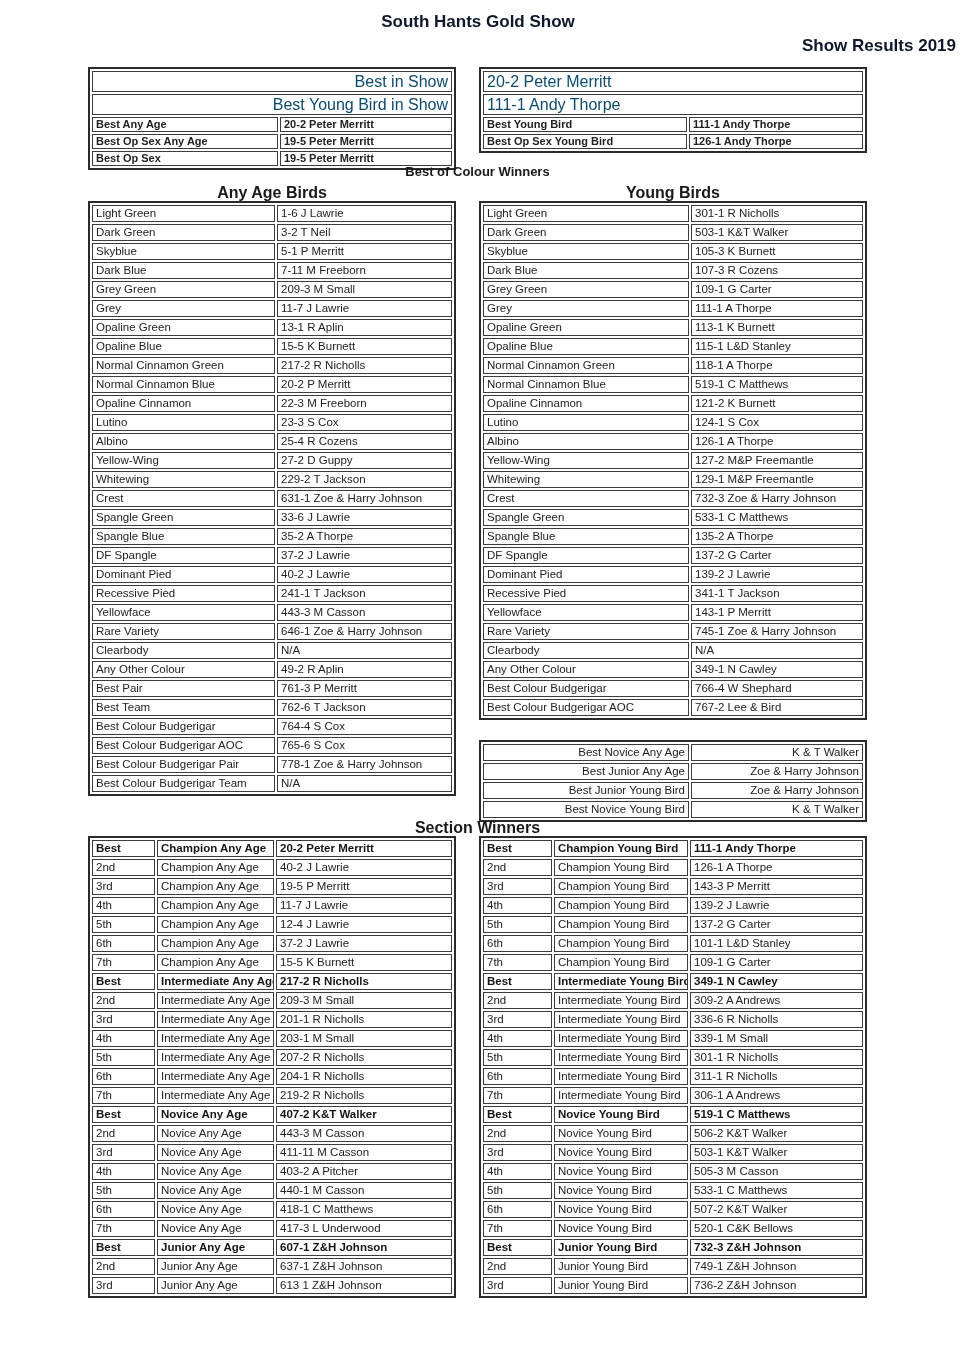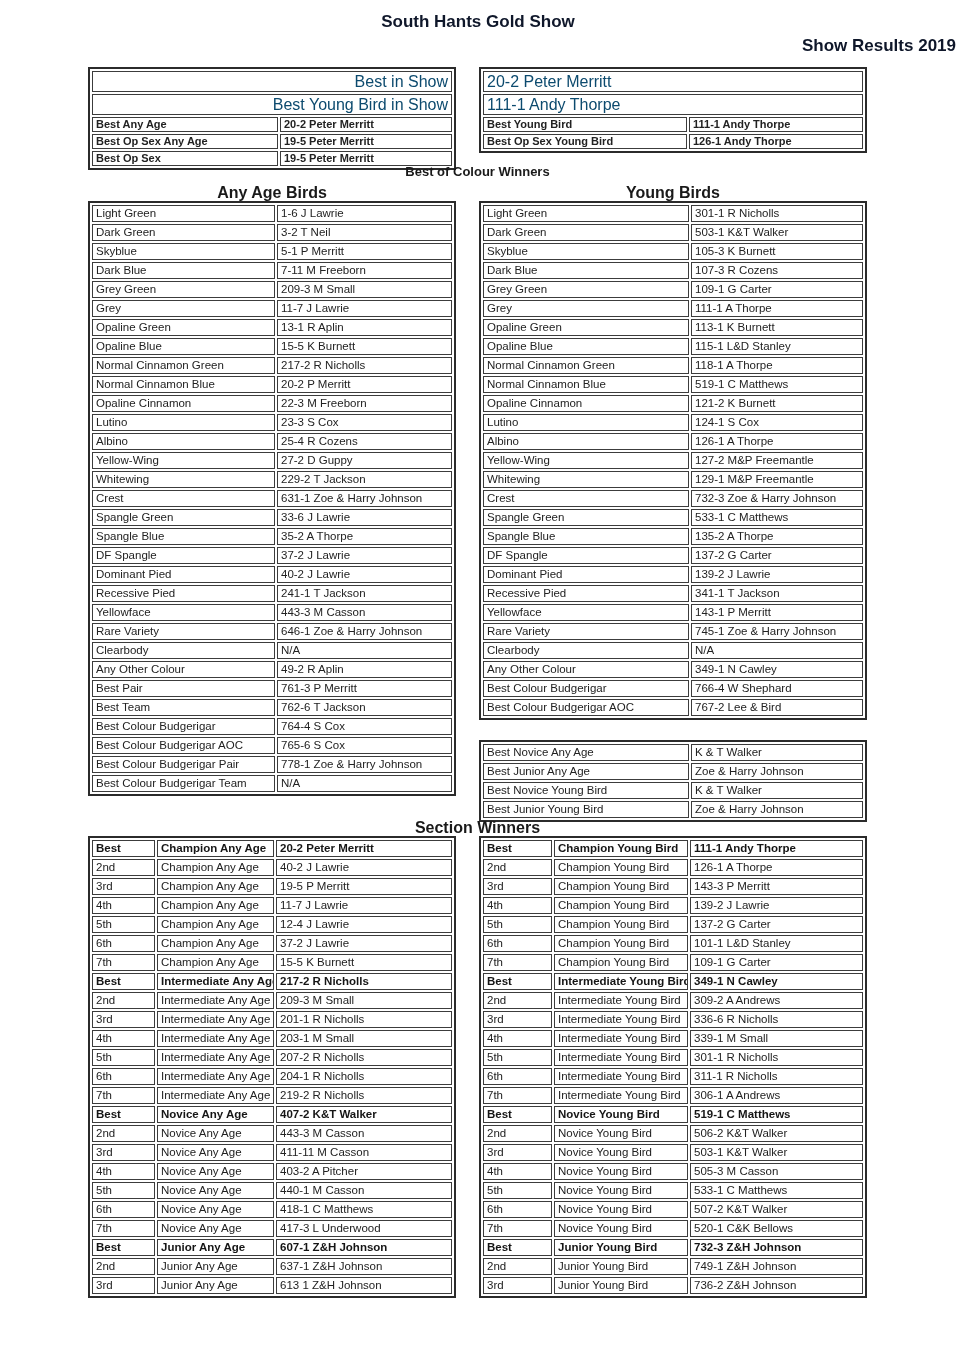--- a/index.html
+++ b/index.html
@@ -331,41 +331,41 @@
         <td>766-4 W Shephard</td>
       </tr>
       <tr>
         <td>Best Colour Budgerigar AOC</td>
         <td>767-2 Lee &amp; Bird</td>
       </tr>
     </tbody>
 </table>
 
 <div class="abs sect-head h12" style="left:479px;top:746px;width:388px;">Certificates of Merit</div>
-<table class="t abs" style="left:479px;top:740px;width:388px;">
+<table class="t abs" style="left:479px;top:740px;width:388px;text-align:right;">
   <colgroup>
       <col style="width:206px;">
       <col>
     </colgroup>
   <tbody>
       <tr>
         <td>Best Novice Any Age</td>
         <td>K &amp; T Walker</td>
       </tr>
       <tr>
         <td>Best Junior Any Age</td>
         <td>Zoe &amp; Harry Johnson</td>
       </tr>
       <tr>
+        <td>Best Junior Young Bird</td>
+        <td>Zoe &amp; Harry Johnson</td>
+      </tr>
+      <tr>
         <td>Best Novice Young Bird</td>
         <td>K &amp; T Walker</td>
-      </tr>
-      <tr>
-        <td>Best Junior Young Bird</td>
-        <td>Zoe &amp; Harry Johnson</td>
       </tr>
     </tbody>
 </table>
 
 <div class="abs sect-head h12" style="left:88px;top:819px;width:779px;">Section Winners</div>
 
 <table class="t abs" style="left:88px;top:836px;width:368px;">
   <colgroup>
       <col style="width:63px;">
       <col style="width:117px;">

